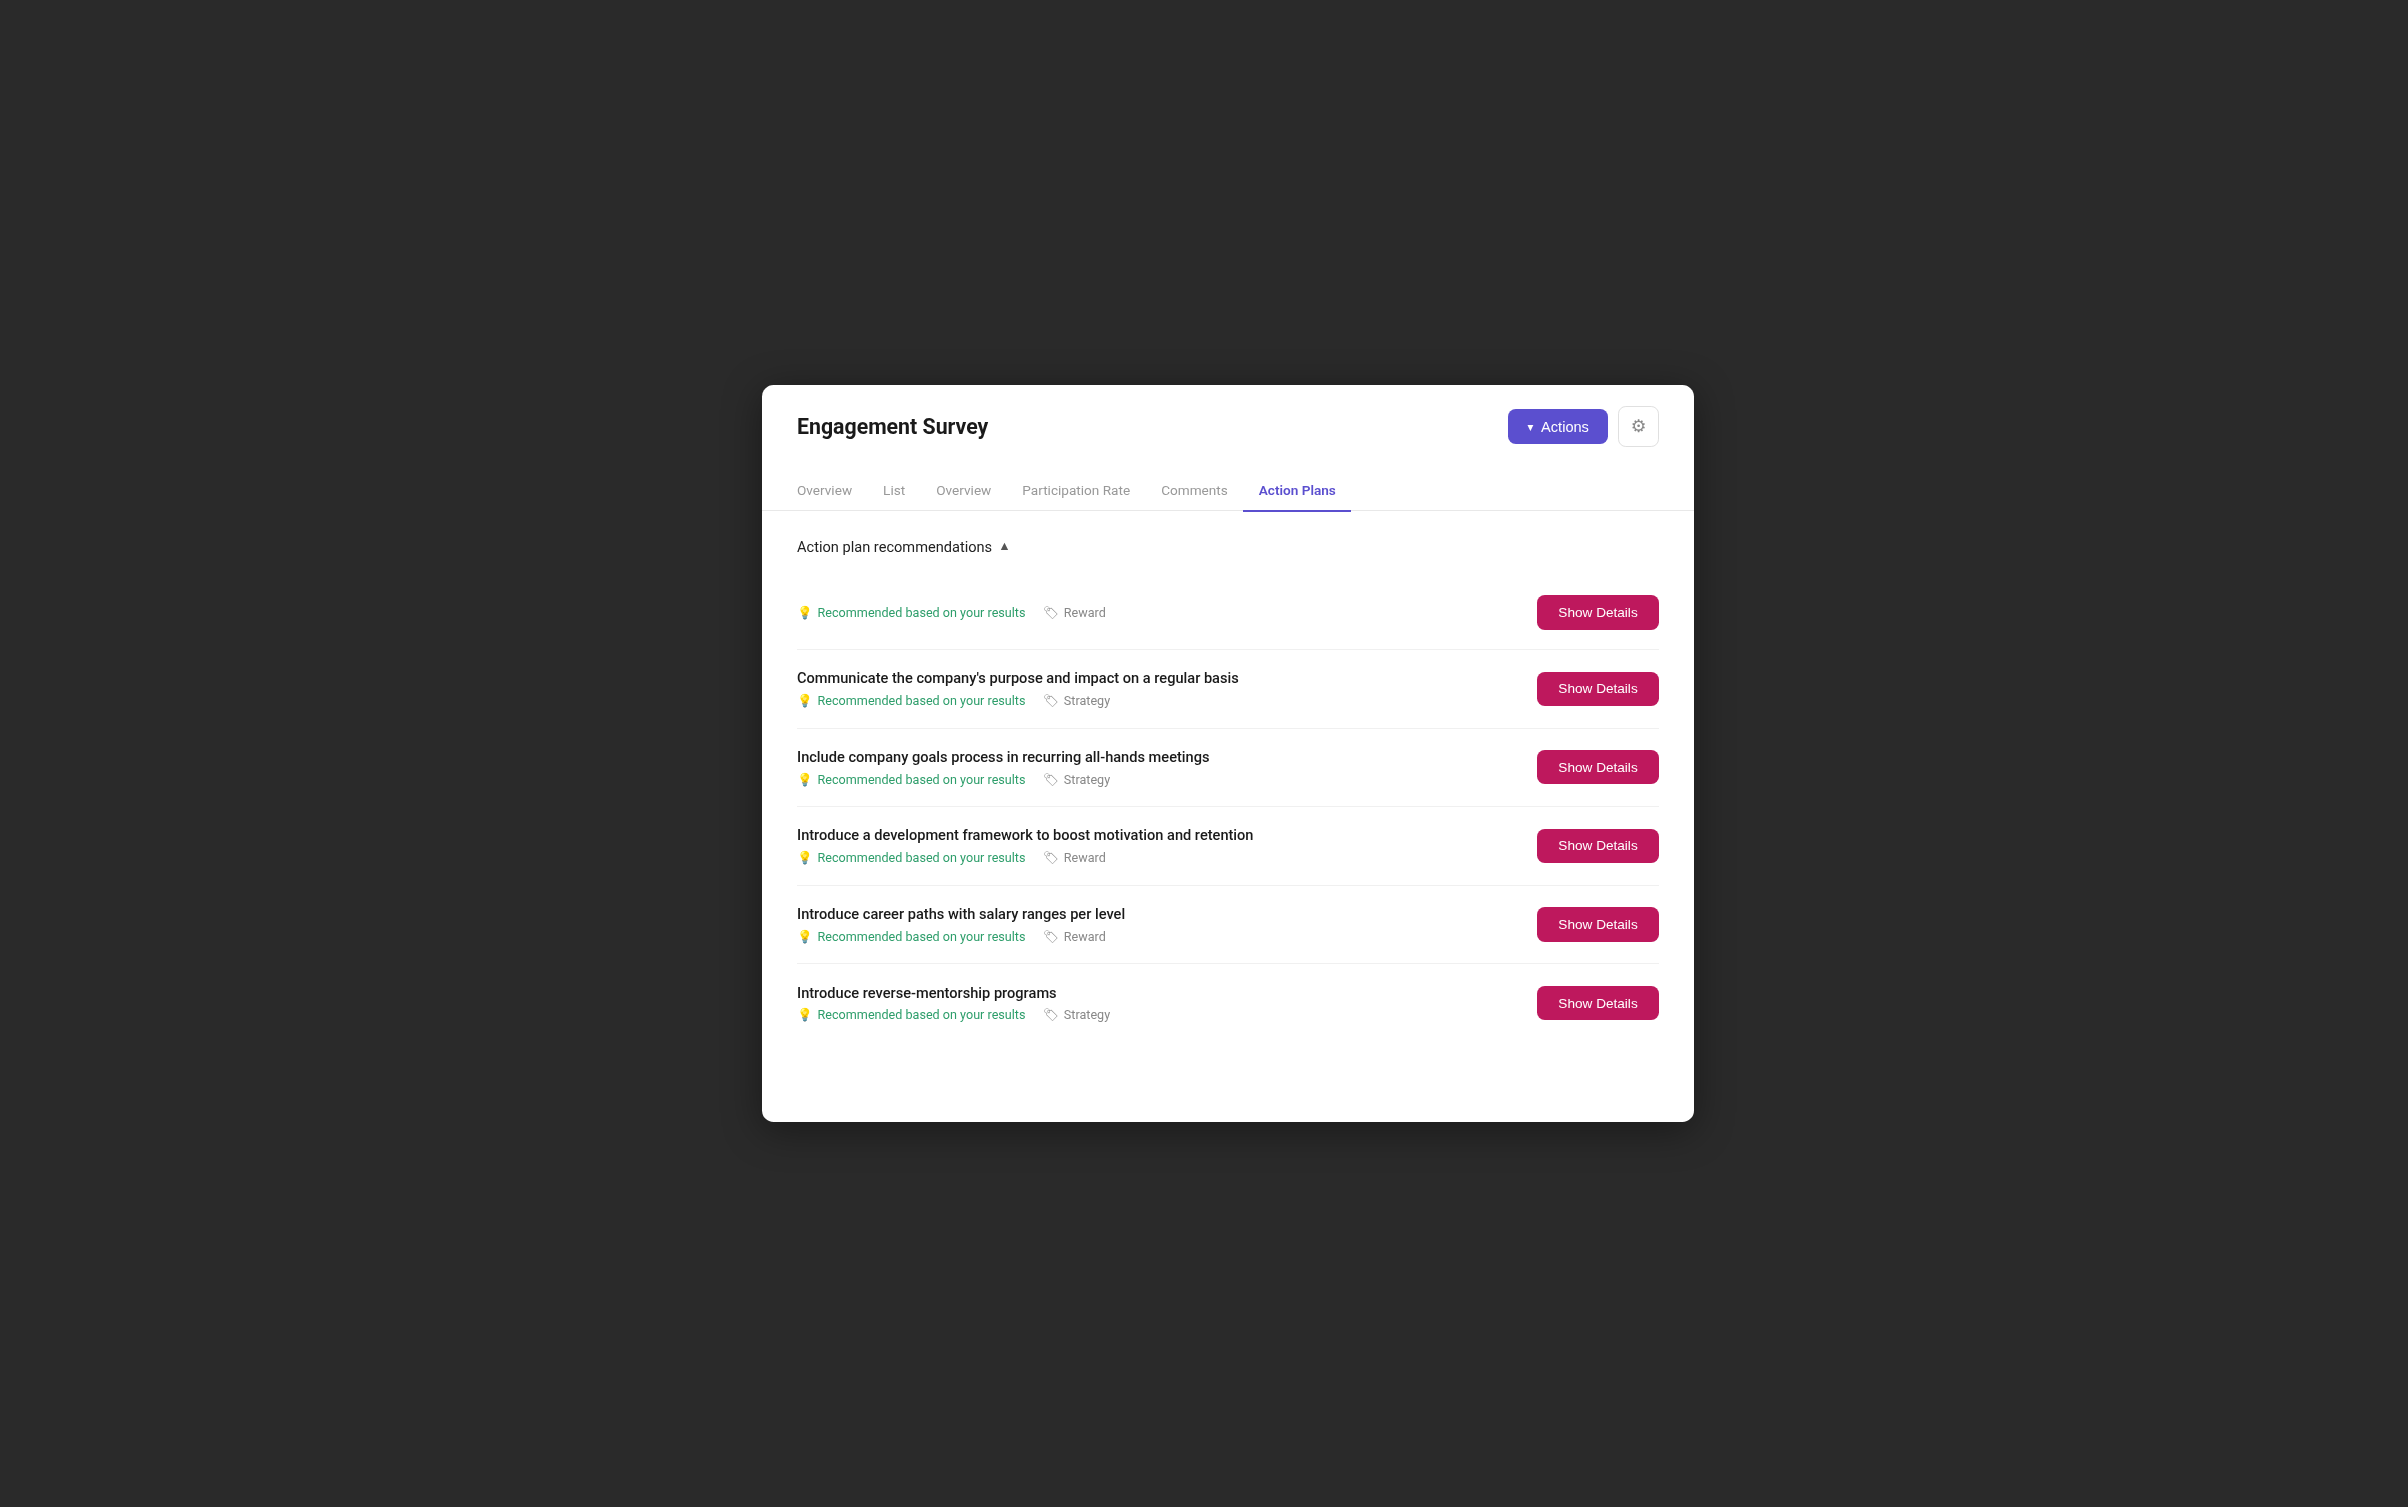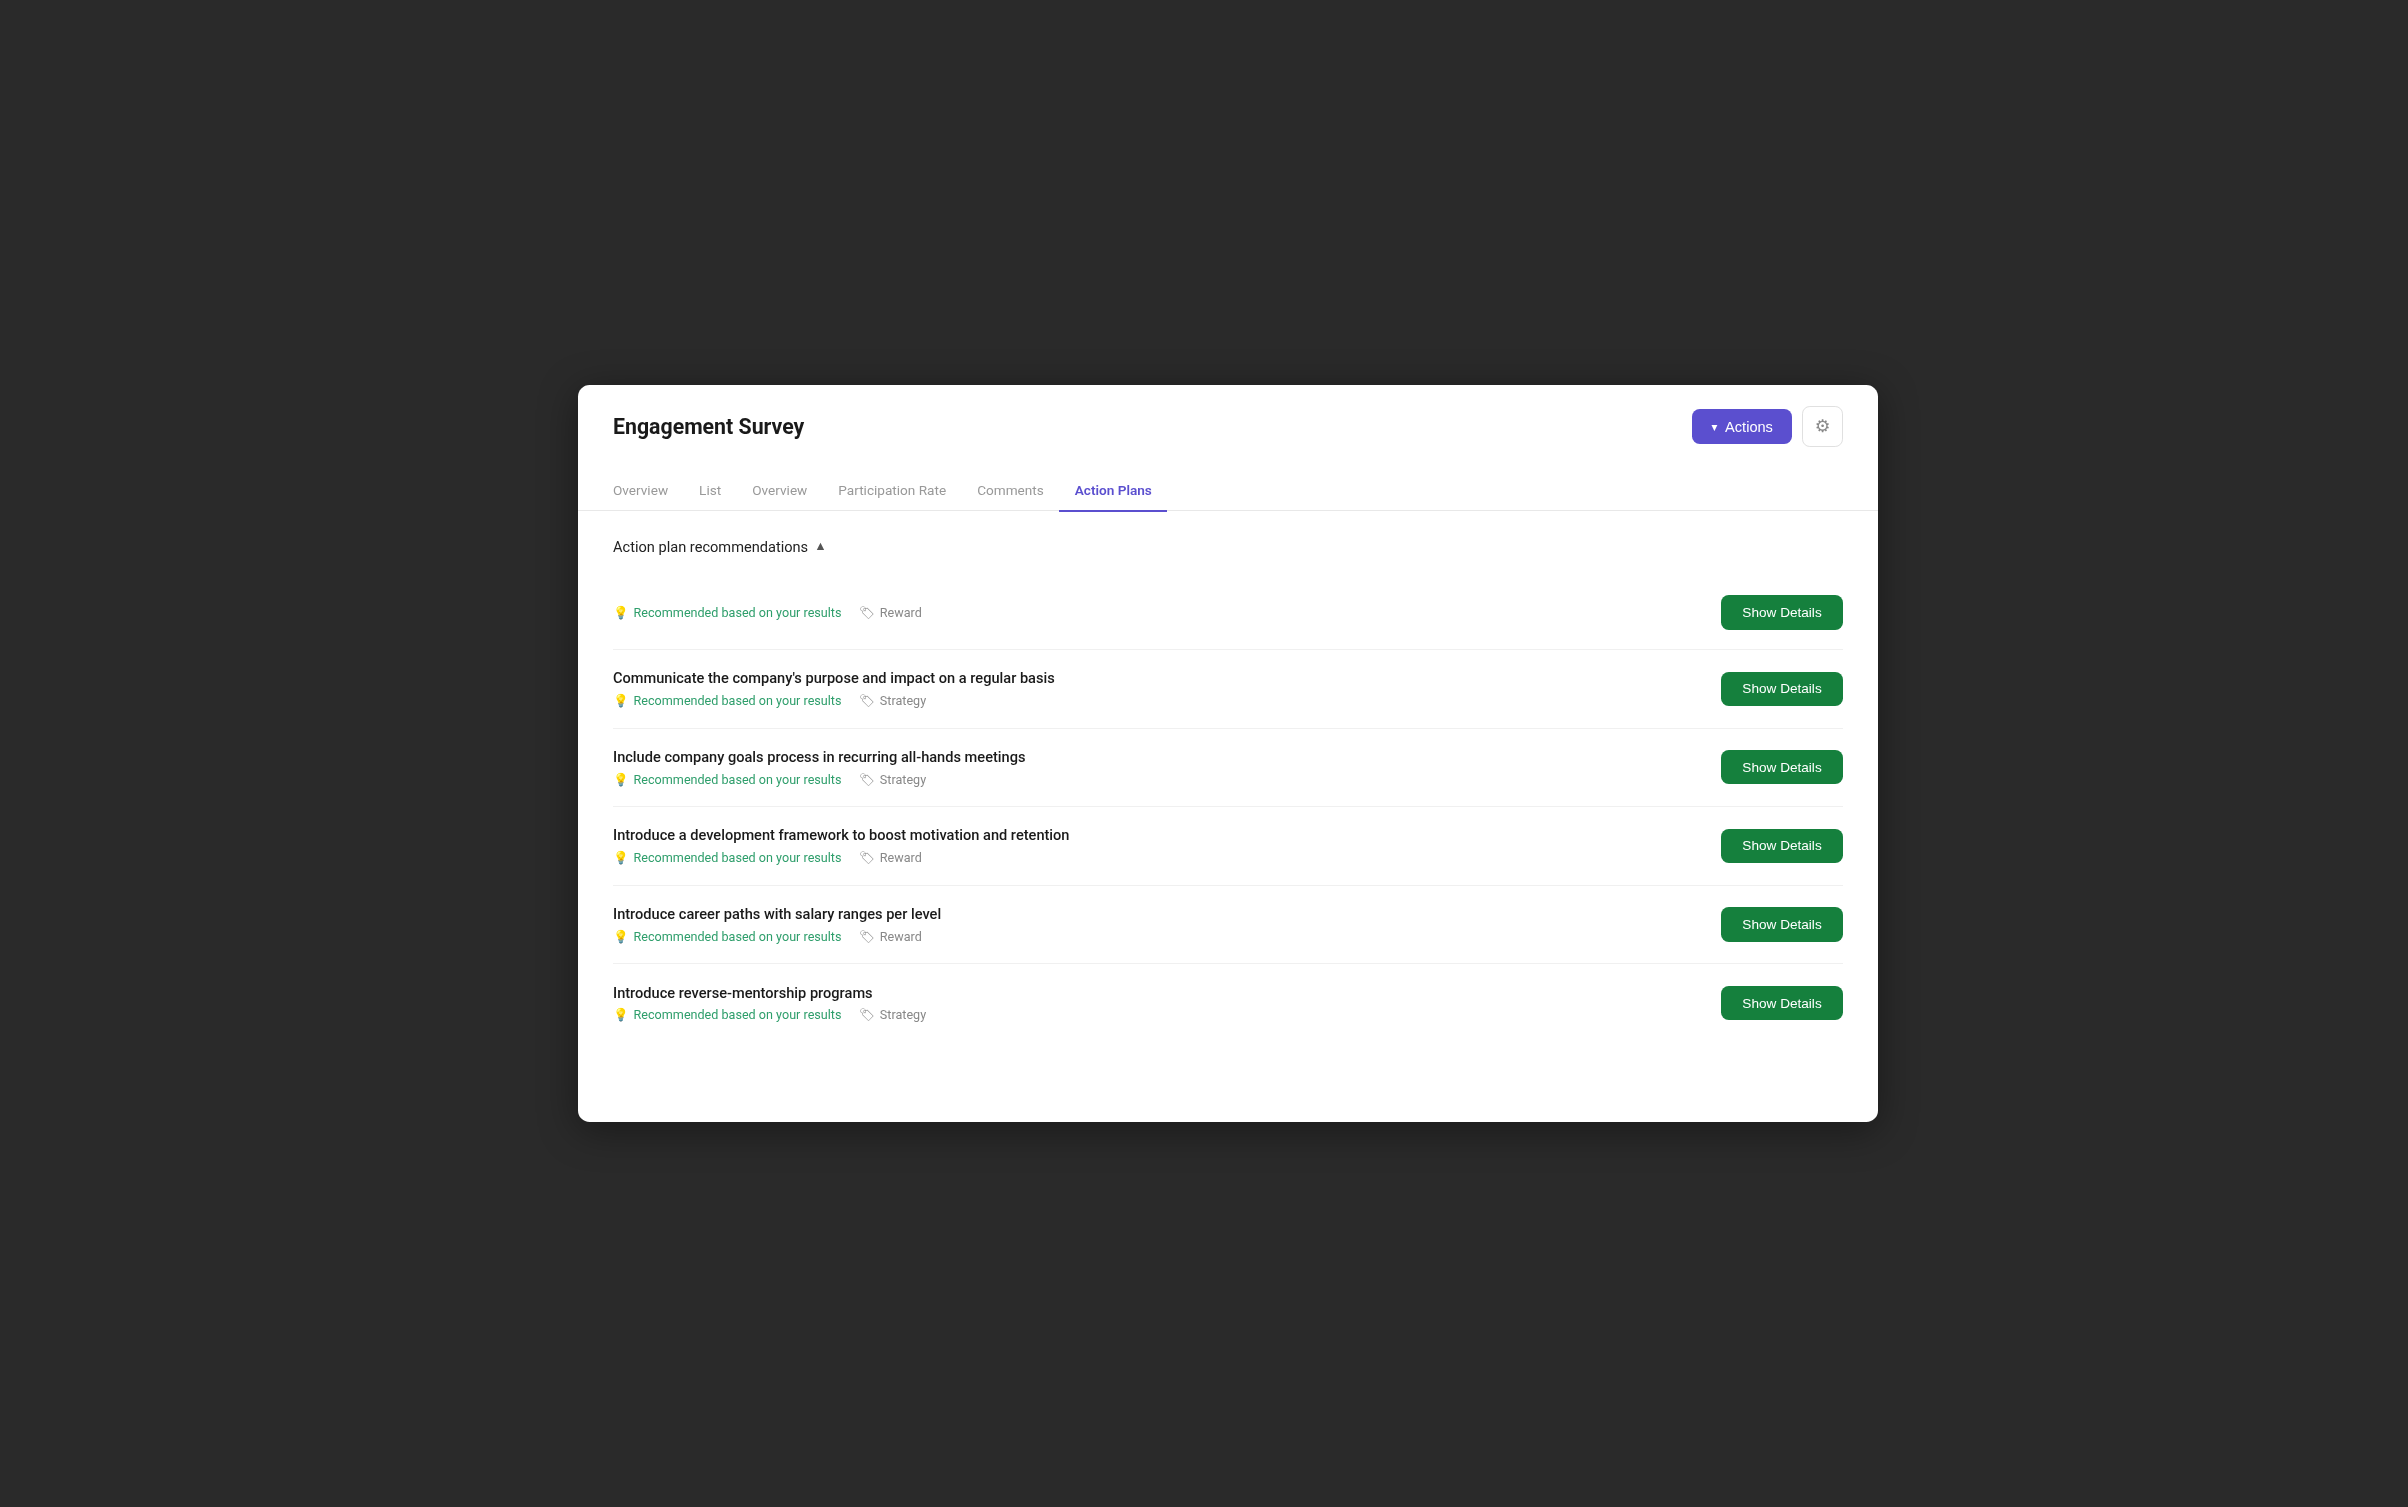--- a/index.html
+++ b/index.html
@@ -7,21 +7,21 @@
       background: #2a2a2a;
       display: flex;
       justify-content: center;
       align-items: center;
       min-height: 100vh;
       font-family: -apple-system, BlinkMacSystemFont, 'Segoe UI', Roboto, sans-serif;
     }
     .window {
       background: #fff;
       border-radius: 11.6px;
-      width: 1300px;
+      width: 932px;
       min-height: 737px;
       box-shadow: 0 7.8px 39px rgba(0,0,0,0.4);
       overflow: hidden;
       margin-left: 48px;
     }
     .header {
       display: flex;
       align-items: center;
       justify-content: space-between;
       padding: 21.3px 35px 0 35px;
@@ -144,21 +144,21 @@
       display: flex;
       align-items: center;
       gap: 4.9px;
       color: #888;
       font-size: 12.6px;
     }
     .meta-tag .tag-icon {
       font-size: 12.6px;
     }
     .show-details-btn {
-      background: #15803d;
+      background: #be185d;
       color: #fff;
       border: none;
       border-radius: 7.8px;
       padding: 9.7px 21.3px;
       font-size: 13.6px;
       font-weight: 500;
       cursor: pointer;
       white-space: nowrap;
       flex-shrink: 0;
       margin-left: 23px;

